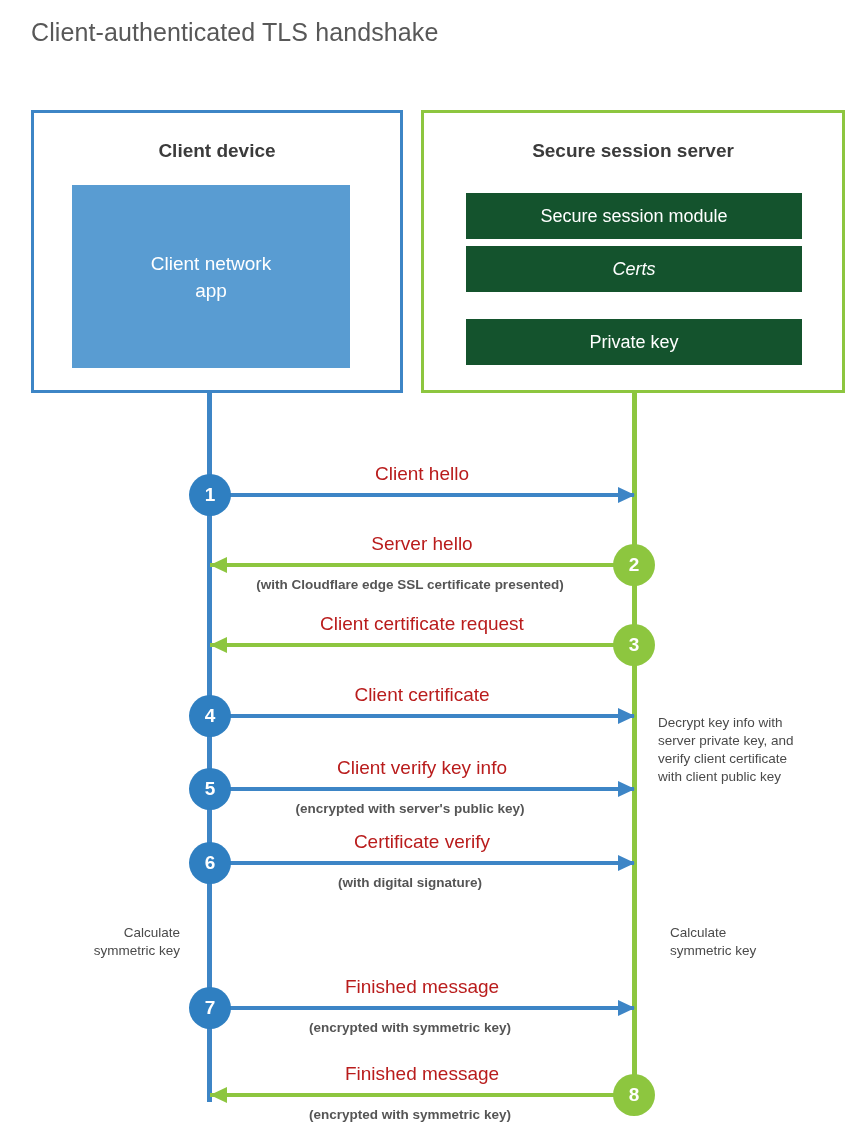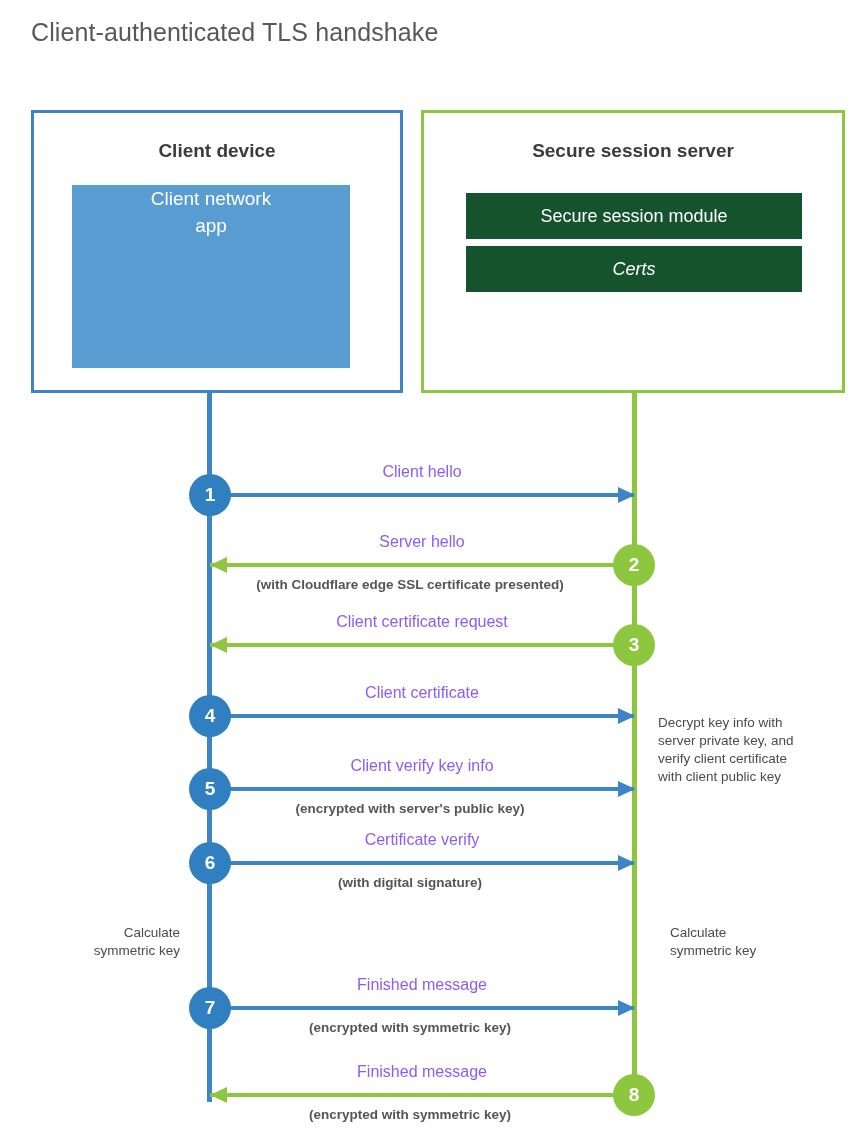--- a/index.html
+++ b/index.html
@@ -60,20 +60,21 @@
 
   
   #client-app {
     position: absolute;
     left: 38px;
     top: 72px;
     width: 278px;
     height: 183px;
     background: #599cd2;
     display: flex;
+    align-items: center;
     justify-content: center;
   }
   #client-app .app-label {
     color: #ffffff;
     font-size: 19px;
     line-height: 27px;
     text-align: center;
     white-space: pre-line;
   }
 
@@ -148,22 +149,22 @@
     border-top: 8px solid transparent;
     border-bottom: 8px solid transparent;
     border-right: 17px solid #8dc63f;
   }
 
   .msg-label {
     position: absolute;
     left: 210px;
     width: 424px;
     text-align: center;
-    font-size: 16px;
-    color: #8b5cf6;
+    font-size: 19px;
+    color: #b91c1c;
     top: -30px;
     white-space: nowrap;
   }
   .msg-sub {
     position: absolute;
     left: 198px;
     width: 424px;
     text-align: center;
     font-size: 13.5px;
     color: #555555;
@@ -236,20 +237,23 @@
 </div>
 
 <div class="actor-box" id="server-box">
   <div class="actor-title">Secure session server</div>
   <div class="server-bar" id="server-bar-0">
     <div class="bar-label">Secure session module</div>
   </div>
   <div class="server-bar" id="server-bar-1">
     <div class="bar-label">Certs</div>
   </div>
+  <div class="server-bar" id="server-bar-2">
+    <div class="bar-label">Private key</div>
+  </div>
 </div>
 
 <div class="lifeline" id="client-lifeline"></div>
 <div class="lifeline" id="server-lifeline"></div>
 
 <div id="messages-root">
     <div class="msg" style="top: 493px;">
       <div class="msg-line blue"></div>
       <div class="arrowhead right"></div>
       <div class="msg-label">Client hello</div>

